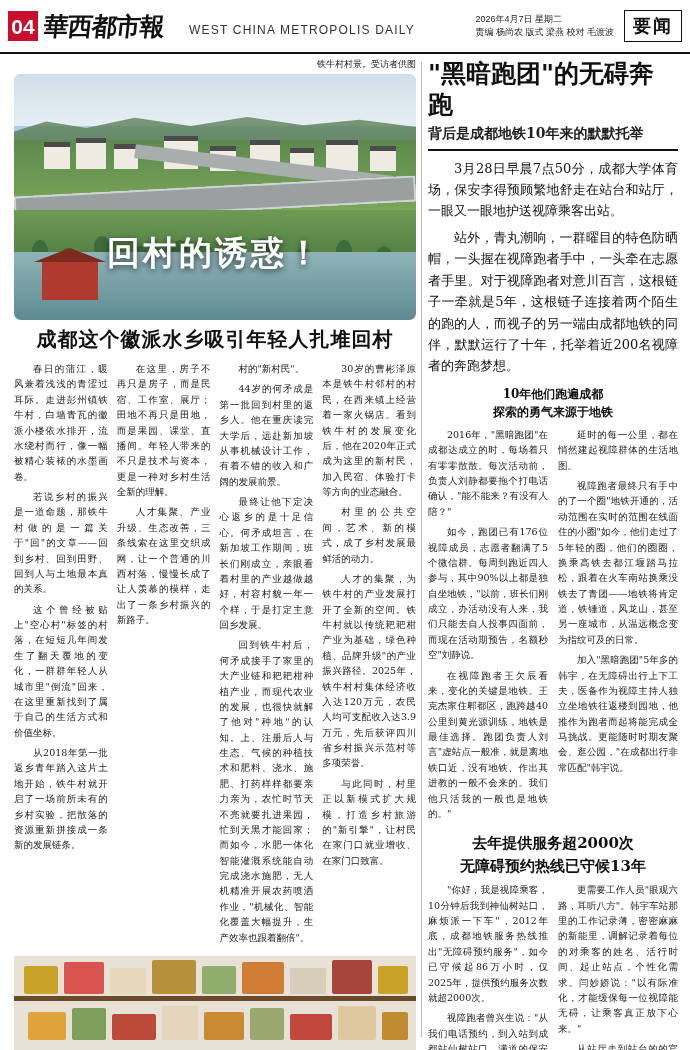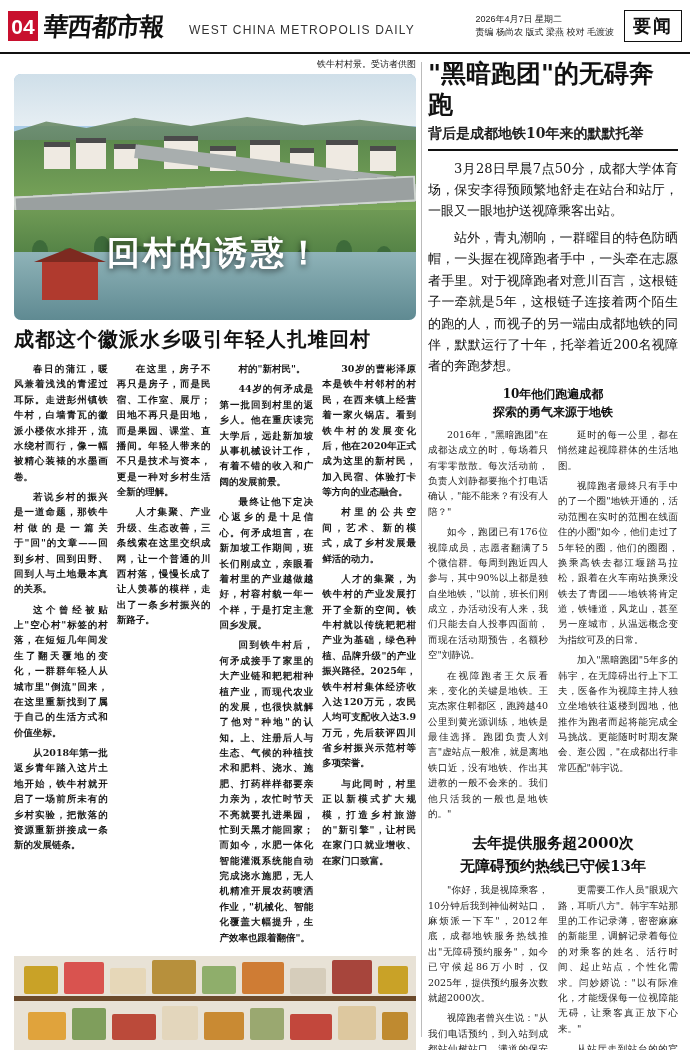--- a/index.html
+++ b/index.html
@@ -92,28 +92,28 @@
     width:72px; height:14px; background:#7d2a20; clip-path:polygon(0 100%,50% 0,100% 100%); }
 
   .hero-title {
     position:absolute; left:0; bottom:44px; width:100%;
     text-align:center; color:#fff;
     font-family:"DejaVu Serif", serif;
     font-size:33px; font-weight:bold; letter-spacing:3px;
     text-shadow:0 2px 6px rgba(0,0,0,.65);
   }
   .hero-sub {
-    width:402px; text-align:left;
+    width:402px; text-align:center;
     font-family:"DejaVu Serif", serif;
     font-size:20px; font-weight:bold; letter-spacing:1px;
     margin-top:6px; color:#111;
   }
 
   
-  .l-body { margin-top:8px; display:flex; gap:9px;font-weight:bold; }
+  .l-body { margin-top:8px; display:flex; gap:9px; }
   .lcol { width:95px; }
   p.t {
     font-size:9.5px; line-height:1.62; text-align:justify;
     margin:0 0 5px 0; text-indent:2em; color:#1a1a1a;
     font-family:"DejaVu Serif", serif;
   }
   .photo-mid {
     width:402px; height:160px; margin-top:6px; position:relative; overflow:hidden;
     background:#e8e2d6;
   }

